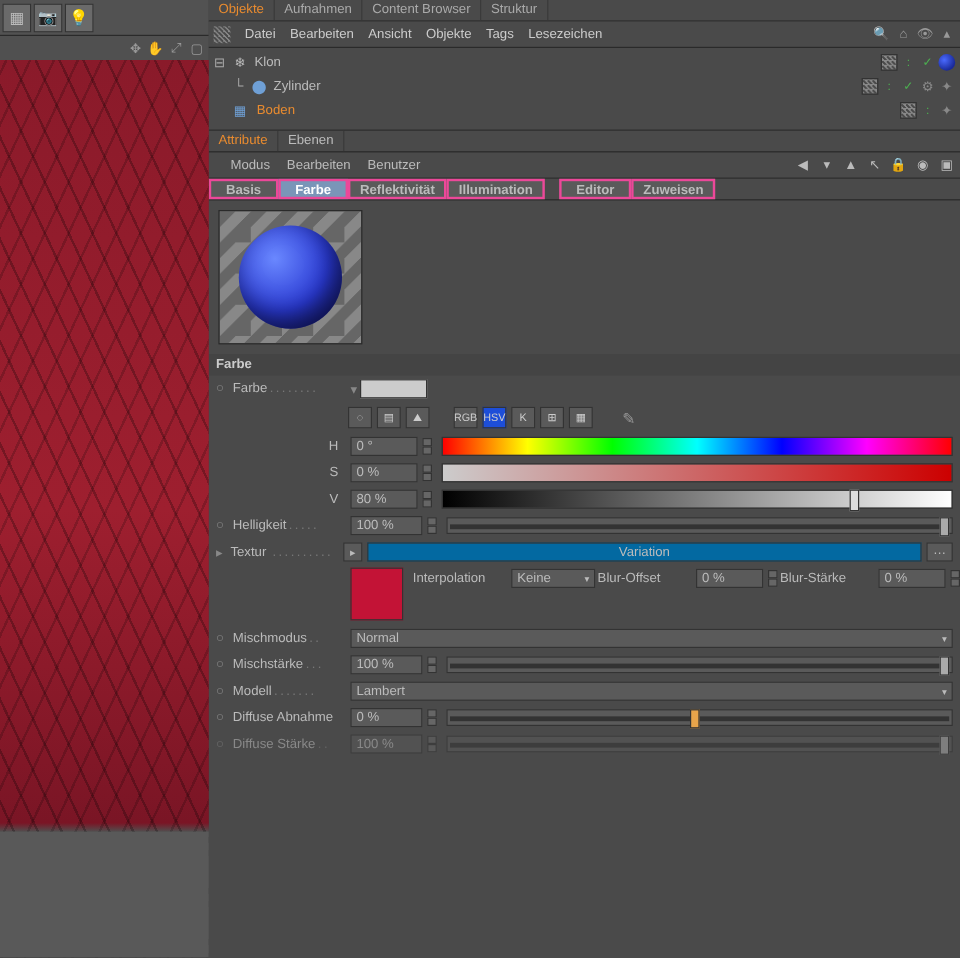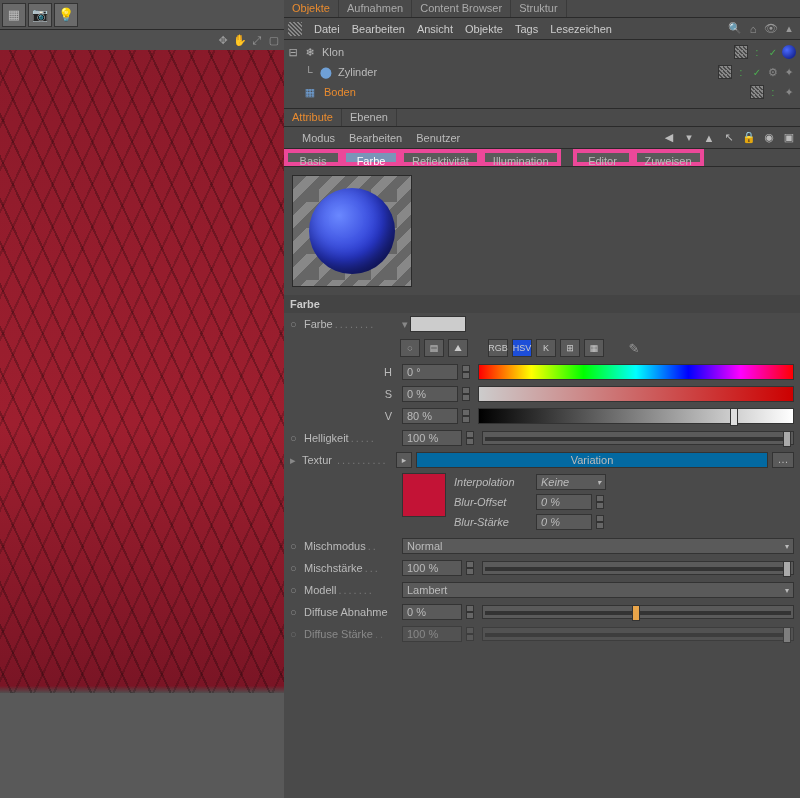--- a/index.html
+++ b/index.html
@@ -60,21 +60,21 @@
 .attr-menu { display:flex; align-items:center; gap:14px; height:22px; padding:0 4px; border-bottom:1px solid #2a2a2a; }
 .attr-menu .right-icons { margin-left:auto; display:flex; gap:6px; }
 .attr-menu .right-icons span { width:14px; height:14px; display:flex; align-items:center; justify-content:center; }
 
 
 .mat-head { display:flex; align-items:center; height:22px; padding:0 4px; gap:6px; background:#3f3f3f; border-bottom:1px solid #2a2a2a; }
 .mat-head .sphere { width:16px; height:16px; border-radius:50%; background:radial-gradient(circle at 35% 35%, #4a6aff, #1a2a99 70%); }
 
 
 .chan-tabs { display:flex; height:18px; background:#4a4a4a; border-bottom:1px solid #2a2a2a; }
-.chan-tabs .tab { padding:2px 8px; text-align:center; background:#5a5a5a; border:4px solid #ec4899; }
+.chan-tabs .tab { padding:2px 8px; text-align:center; background:#5a5a5a; border:2px solid #ec4899;font-weight:bold; }
 .chan-tabs .tab.active { background:#7a95b8; color:#fff; }
 
 
 .preview-wrap { padding:8px; }
 .preview { width:120px; height:112px; border:1px solid #2a2a2a; background:
   linear-gradient(135deg,#666 25%,transparent 25%,transparent 50%,#666 50%),
   linear-gradient(#888,#888);
   background-size:26px 26px,auto;
   display:flex; align-items:center; justify-content:center;
 }
@@ -115,21 +115,21 @@
 
 .tex-row { display:flex; align-items:center; height:22px; padding:0 6px; gap:4px; }
 .tex-row .arrow { width:8px; color:#888; }
 .tex-row .lab { width:90px; }
 .tex-row .btn-sq { width:16px; height:16px; background:#5a5a5a; border:1px solid #333; display:flex; align-items:center; justify-content:center; font-size:9px; }
 .tex-row .dd { flex:1; height:16px; background:#0369a1; border:1px solid #333; display:flex; align-items:center; justify-content:center; }
 .tex-row .more { width:22px; height:16px; background:#5a5a5a; border:1px solid #333; text-align:center; }
 
 .tex-block { display:flex; gap:8px; padding:2px 0 4px 118px; }
 .tex-block .texsw { width:44px; height:44px; background:#c31336; border:1px solid #333; }
-.tex-block .rows { display:flex; flex-direction:column; gap:2px;font-style:italic; }
+.tex-block .rows { display:flex; gap:2px; }
 .tex-block .trow { display:flex; align-items:center; gap:4px; height:18px; }
 .tex-block .tl { width:78px; }
 .tex-block .dd2 { width:70px; height:16px; background:#5a5a5a; border:1px solid #333; display:flex; align-items:center; justify-content:space-between; padding:0 4px; }
 .tex-block .f2 { width:56px; height:16px; background:#5a5a5a; border:1px solid #333; padding:0 4px; display:flex; align-items:center; }
 .tex-block .spin { width:8px; display:flex; flex-direction:column; }
 .tex-block .spin span { height:7px; background:#666; border:1px solid #333; }
 
 .wide-dd { flex:1; height:16px; background:#5a5a5a; border:1px solid #333; padding:0 4px; display:flex; align-items:center; justify-content:space-between; }
 .wide-dd .tri { font-size:8px; }
 </style>

